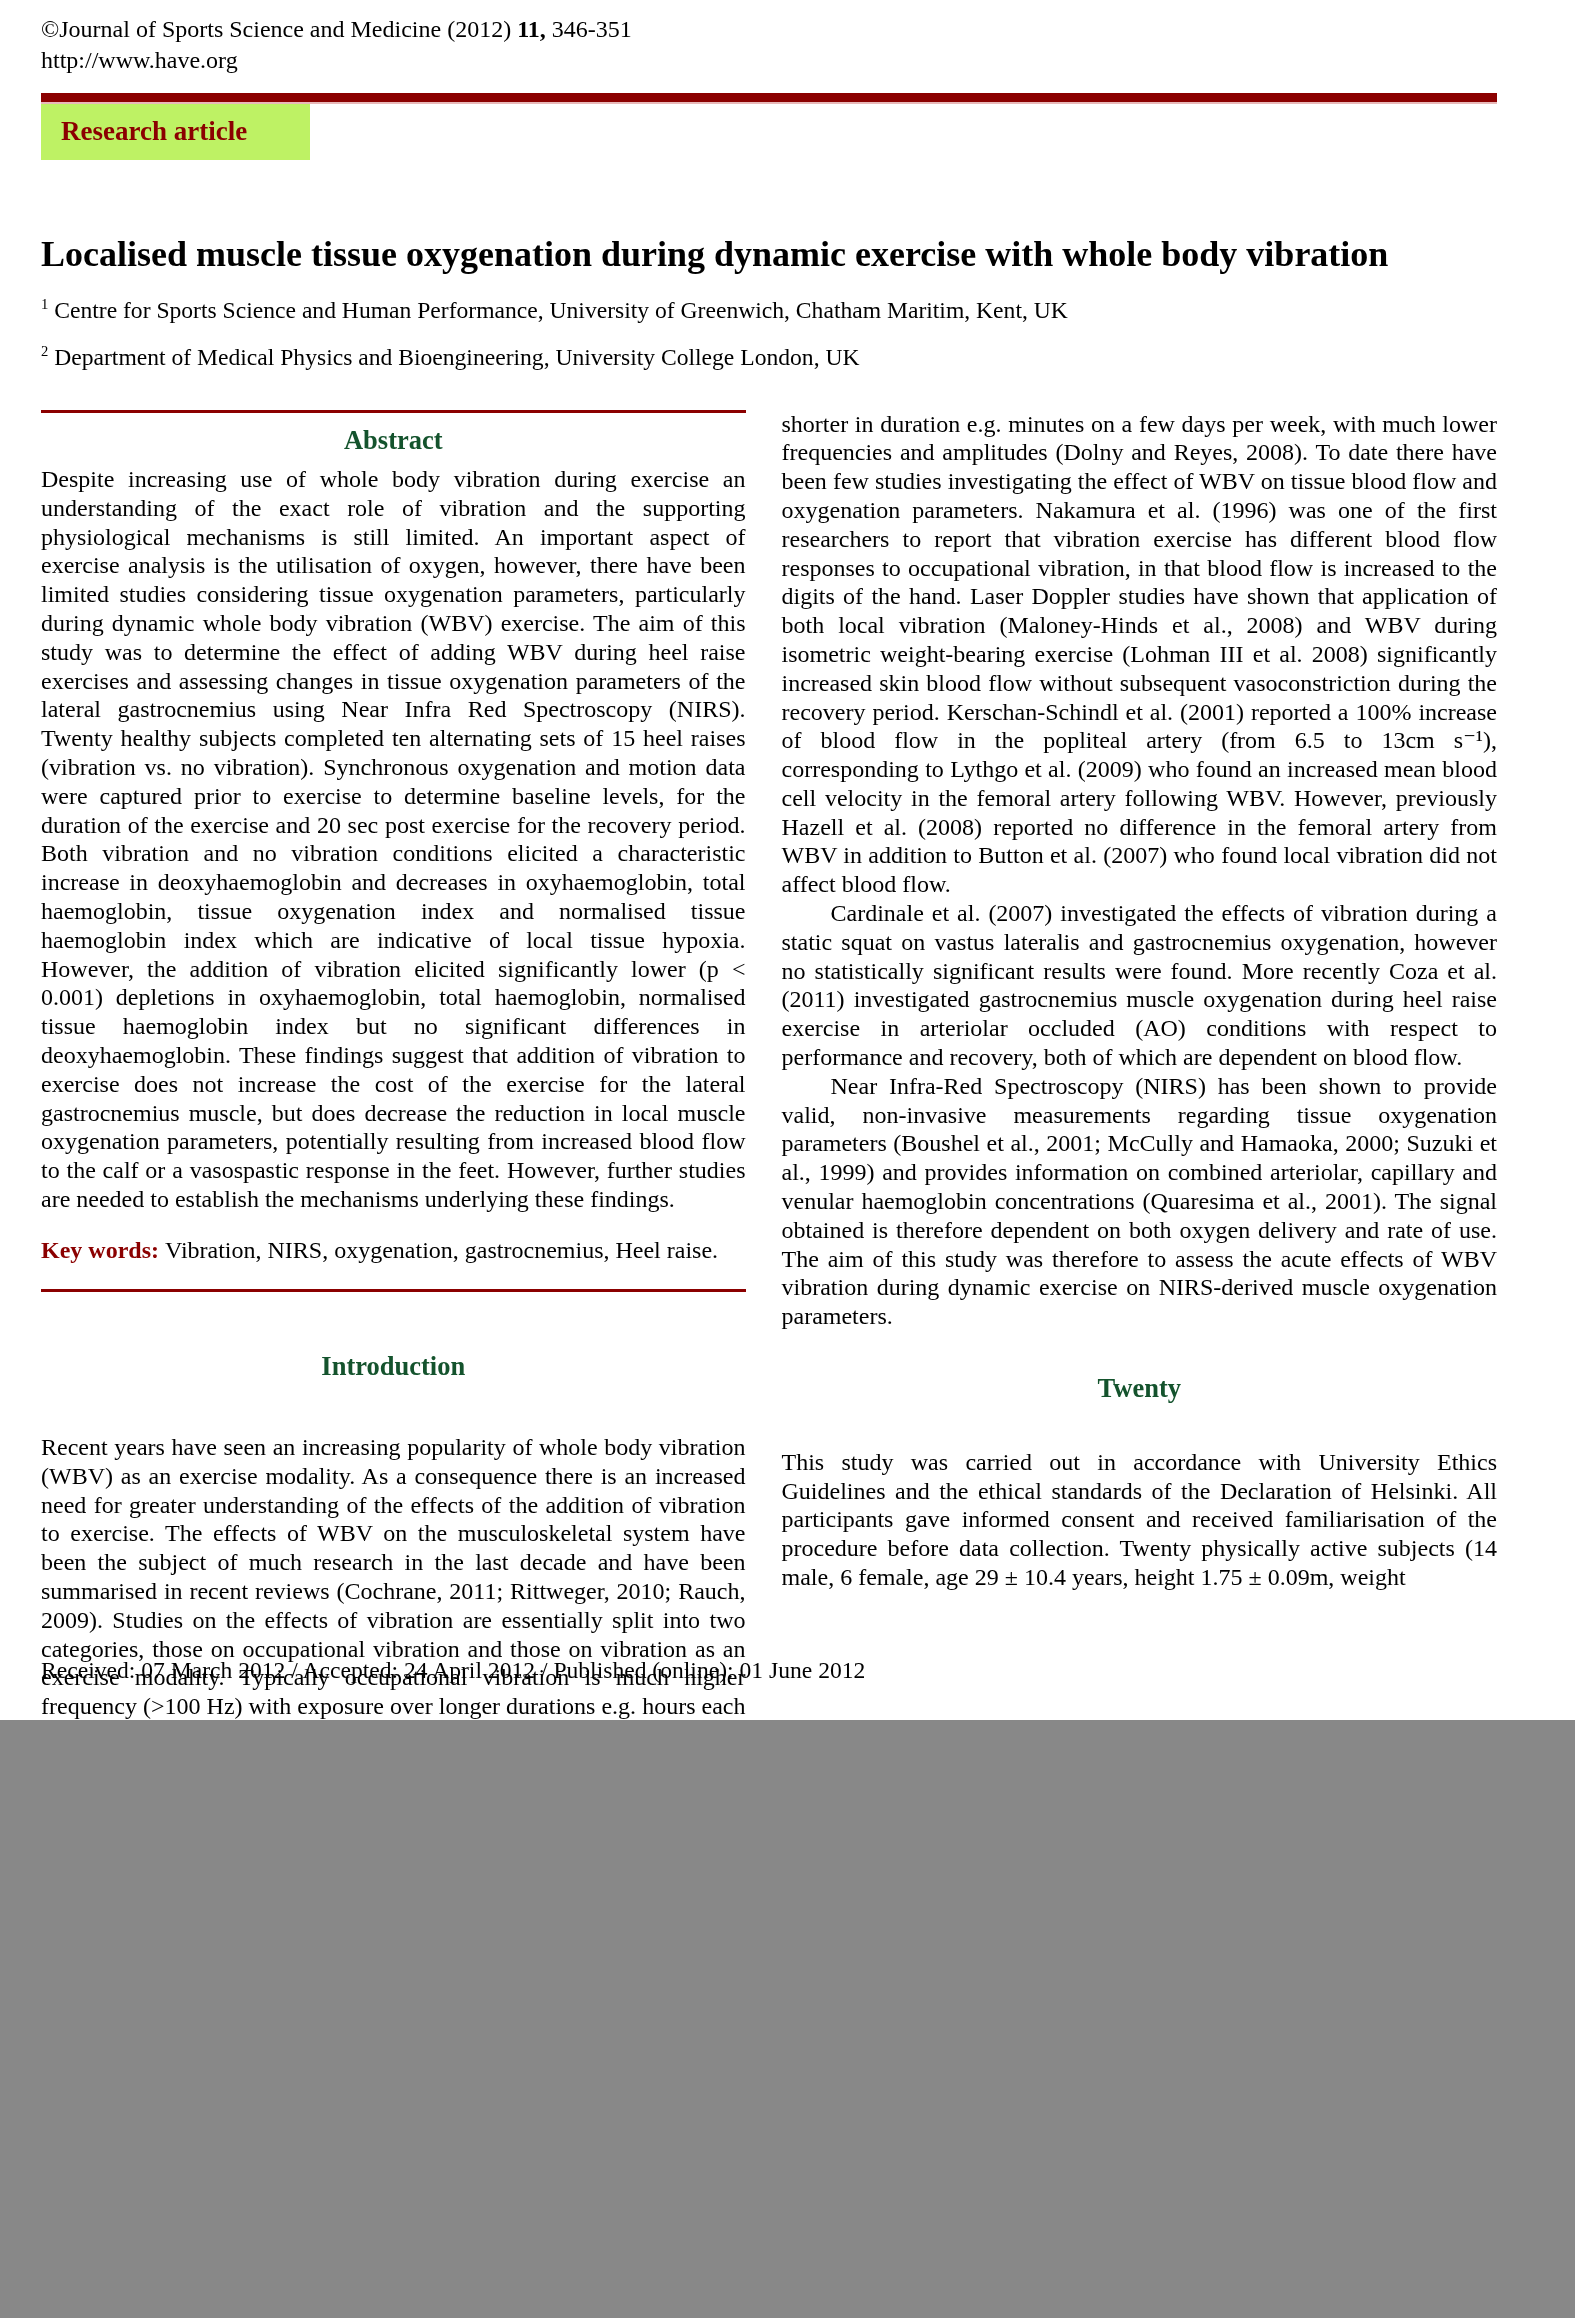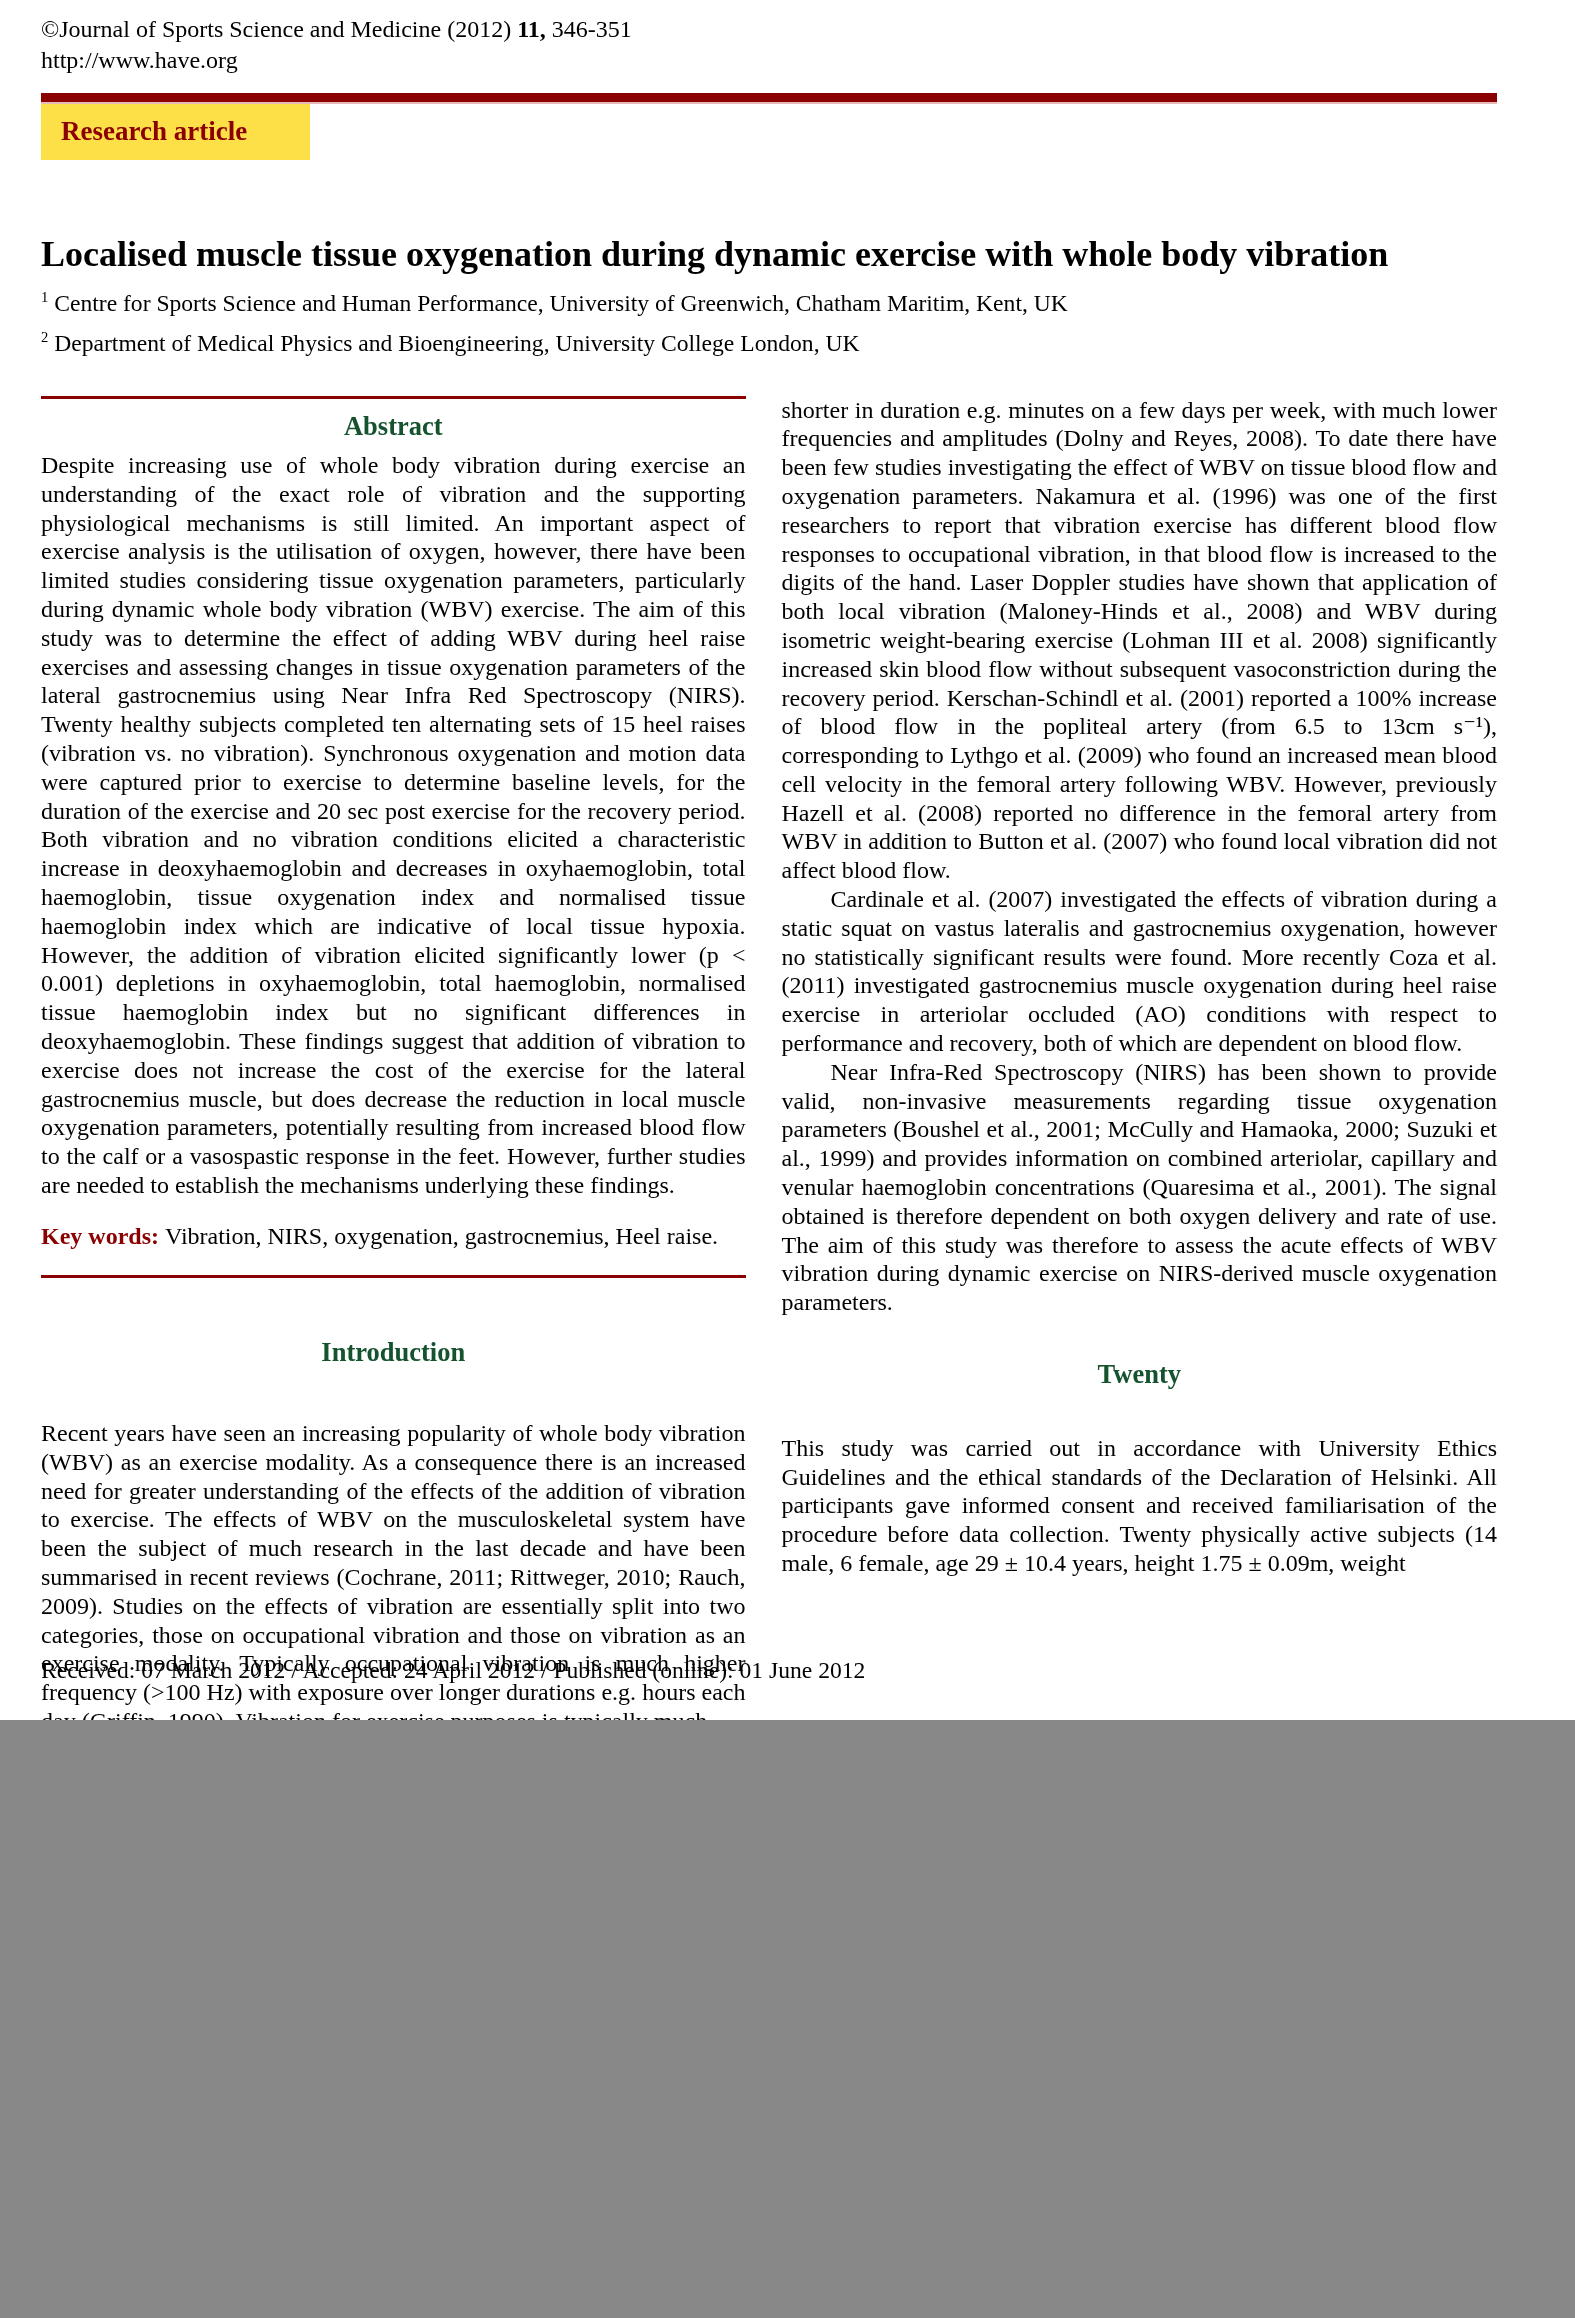--- a/index.html
+++ b/index.html
@@ -19,21 +19,21 @@
   .jline { font-size: 24px; line-height: 1.28; }
   .jline b { font-weight: bold; }
   .top-rule {
     height: 9.3px;
     background: #8B0000;
     margin-top: 17px;
     border-bottom: 2.1px solid #E8B9B9;
   }
   .badge {
     display: inline-block;
-    background: #fde047;
+    background: #bef264;
     color: #8B0000;
     font-weight: bold;
     font-size: 27px;
     padding: 11.5px 63px 13px 20px;
   }
   
   .title {
     font-size: 36px;
     font-weight: bold;
     line-height: 1.58;
@@ -41,21 +41,21 @@
     margin: 66px 0 0 0;
   }
   .authors {
     font-size: 27px;
     font-weight: bold;
     margin: 40px 0 0 0;
     line-height: 1.3;
   }
   .authors sup, .affil sup { font-size: 0.62em; line-height: 0; }
   .env-icon { display: inline-block; vertical-align: -2.1px; margin: 0 1.4px 0 1.4px; }
-  .affil { font-size: 23.6px; margin: 3px 0 0 0; line-height: 1.55; }
+  .affil { font-size: 23.6px; margin: 10px 0 0 0; line-height: 1.55; }
   
   .columns { display: flex; gap: 36px; margin-top: 34px; }
   .col { width: 705px; font-size: 24px; line-height: 1.2; text-align: justify; }
   .col-right { width: 716px; }
   .thin-rule { height: 3.6px; background: #8B0000; }
   .sec-head {
     color: #14532d;
     font-weight: bold;
     font-size: 26.5px;
     margin: 0;

